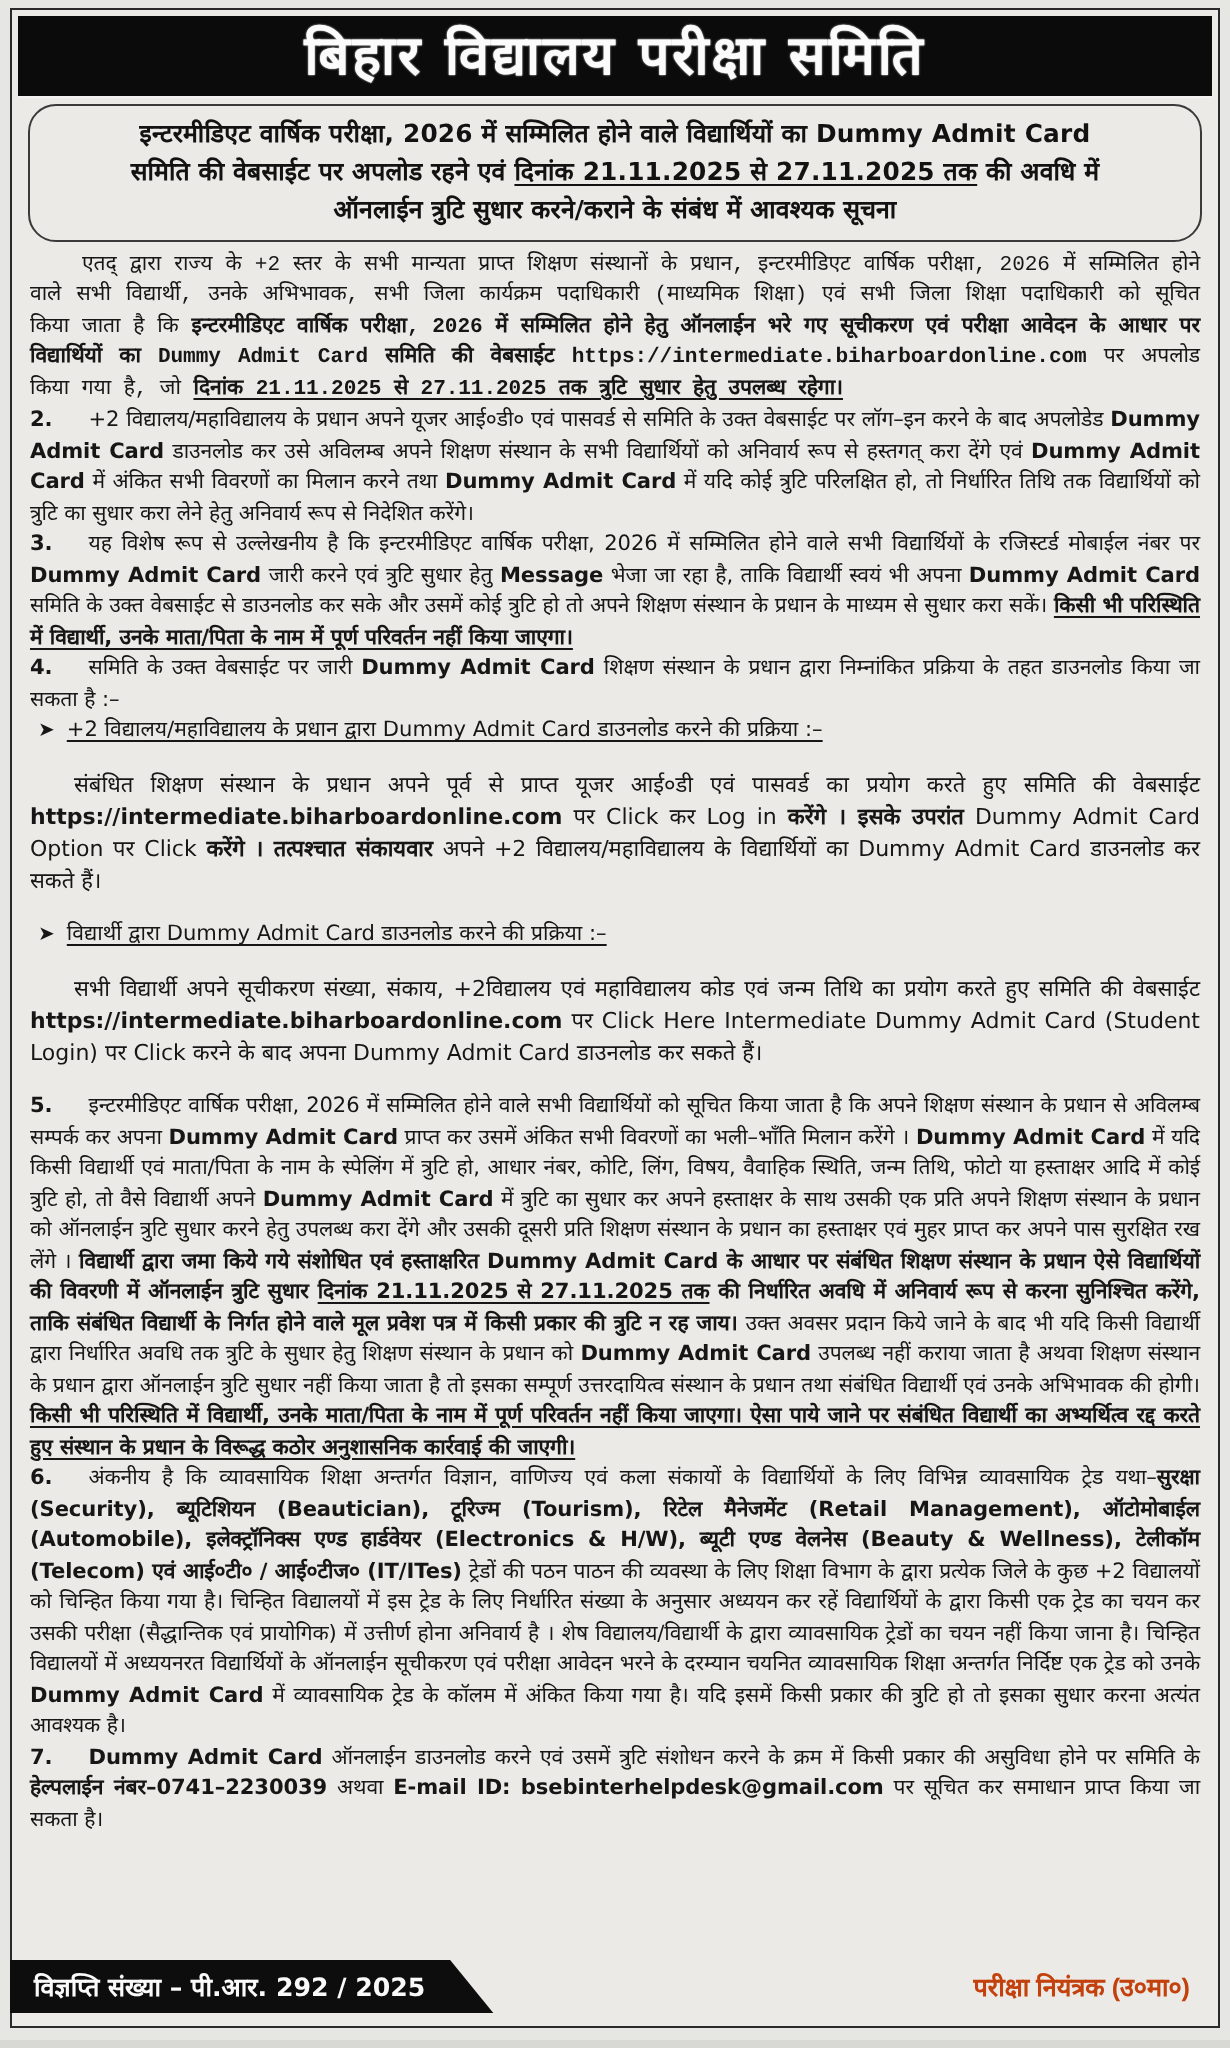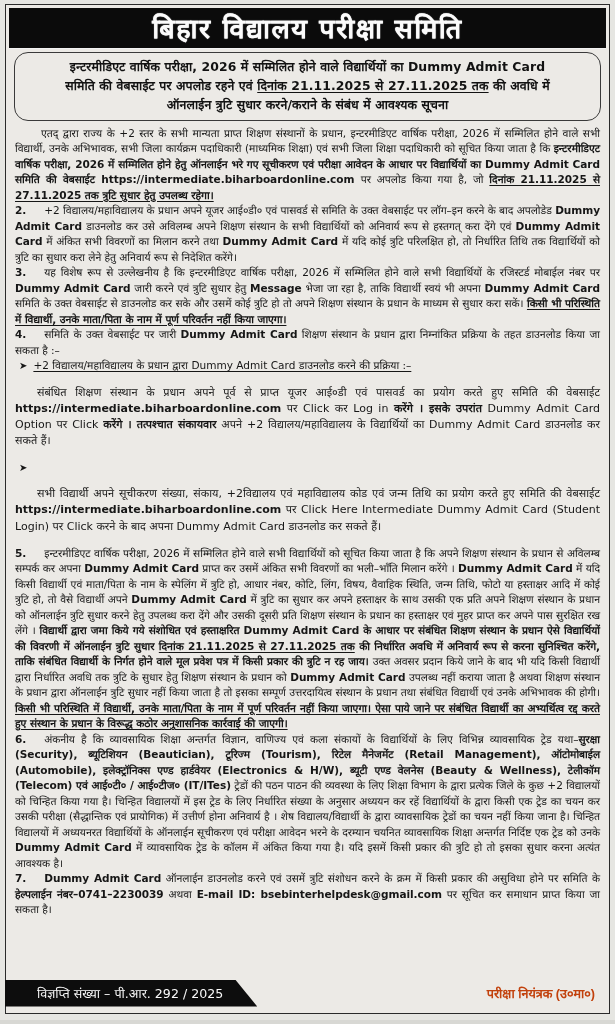--- a/index.html
+++ b/index.html
@@ -67,21 +67,21 @@
   }
   p.para{
     margin:0 0 0 0;
     font-family:"DejaVu Sans","Liberation Sans",sans-serif;
     font-size:10.55px;
     line-height:1.47;
     text-align:justify;
     color:#161616;
     letter-spacing:-.05px;
   }
-  p.para.indent{text-indent:26px;}
+  p.para.indent{text-indent:26px;font-family:Liberation Mono, monospace;}
   .num{font-weight:bold;}
   .num-sp{display:inline-block;width:18px;}
   b,strong{font-weight:bold;}
   .bullet-row{
     display:flex;
     gap:6px;
     font-family:"DejaVu Sans","Liberation Sans",sans-serif;
     font-size:10.55px;
     line-height:1.47;
     color:#161616;
@@ -113,24 +113,23 @@
     background:#0d0d0d;
     height:27px;
     display:flex;align-items:center;
     padding:0 34px 0 12px;
     margin-left:-1px;
     clip-path:polygon(0 0, calc(100% - 22px) 0, 100% 100%, 0 100%);
   }
   .ribbon-text{
     color:#fafafa;
     font-family:"DejaVu Sans","Liberation Sans",sans-serif;
-    font-weight:normal;
+    font-weight:bold;
     font-size:12.6px;
     white-space:nowrap;
-    margin-left:20px;
   }
   .signatory{
     margin-left:auto;
     padding-right:14px;
     font-family:Liberation Sans, sans-serif;
     font-weight:bold;
     font-size:12.6px;
     color:#c2410c;
     white-space:nowrap;
   }
@@ -177,20 +176,21 @@
         <span class="arrow">➤</span>
         <span class="btext">+2 विद्यालय/महाविद्यालय के प्रधान द्वारा Dummy Admit Card डाउनलोड करने की प्रक्रिया :–</span>
       </div>
 
       <p class="sub">
         <span>संबंधित शिक्षण संस्थान के प्रधान अपने पूर्व से प्राप्त यूजर आई०डी एवं पासवर्ड का प्रयोग करते हुए समिति की वेबसाईट </span><b>https://intermediate.biharboardonline.com</b><span> पर Click कर Log in </span><b>करेंगे । इसके  उपरांत</b><span> Dummy Admit Card Option पर Click </span><b>करेंगे । तत्पश्चात संकायवार</b><span> अपने +2 विद्यालय/महाविद्यालय के विद्यार्थियों का Dummy Admit Card डाउनलोड कर सकते हैं।</span>
       </p>
 
       <div class="bullet-row">
         <span class="arrow">➤</span>
+        <span class="btext">विद्यार्थी द्वारा Dummy Admit Card डाउनलोड करने की प्रक्रिया :–</span>
       </div>
 
       <p class="sub">
         <span>सभी विद्यार्थी अपने सूचीकरण संख्या, संकाय, +2विद्यालय एवं महाविद्यालय कोड एवं जन्म तिथि का प्रयोग करते हुए समिति की वेबसाईट </span><b>https://intermediate.biharboardonline.com</b><span> पर Click Here Intermediate Dummy Admit Card (Student Login) पर Click करने के बाद अपना Dummy Admit Card डाउनलोड कर सकते हैं।</span>
       </p>
 
       <p class="para">
         <span class="num">5.</span><span class="num-sp"></span><span>इन्टरमीडिएट वार्षिक परीक्षा, 2026 में सम्मिलित होने वाले सभी विद्यार्थियों को सूचित किया जाता है कि अपने शिक्षण संस्थान के प्रधान से अविलम्ब सम्पर्क कर अपना </span><b>Dummy Admit Card</b><span> प्राप्त कर उसमें अंकित सभी विवरणों का भली–भाँति मिलान करेंगे । </span><b>Dummy Admit Card</b><span> में यदि किसी विद्यार्थी एवं माता/पिता के नाम के स्पेलिंग में त्रुटि हो, आधार नंबर, कोटि, लिंग, विषय, वैवाहिक स्थिति, जन्म तिथि, फोटो या हस्ताक्षर आदि में कोई त्रुटि हो, तो वैसे विद्यार्थी अपने </span><b>Dummy Admit Card</b><span> में त्रुटि का सुधार कर अपने हस्ताक्षर के साथ उसकी एक प्रति अपने शिक्षण संस्थान के प्रधान को ऑनलाईन त्रुटि सुधार करने हेतु उपलब्ध करा देंगे और उसकी दूसरी प्रति शिक्षण संस्थान के प्रधान का हस्ताक्षर एवं मुहर प्राप्त कर अपने पास सुरक्षित रख लेंगे । </span><b>विद्यार्थी द्वारा जमा किये गये संशोधित एवं हस्ताक्षरित Dummy Admit Card के आधार पर संबंधित शिक्षण संस्थान के प्रधान ऐसे विद्यार्थियों की विवरणी में ऑनलाईन त्रुटि सुधार </b><b class="u">दिनांक 21.11.2025 से 27.11.2025 तक</b><b> की निर्धारित अवधि में अनिवार्य रूप से करना सुनिश्चित करेंगे, ताकि संबंधित विद्यार्थी के निर्गत होने वाले मूल प्रवेश पत्र में किसी प्रकार की त्रुटि न रह जाय। </b><span>उक्त अवसर प्रदान किये जाने के बाद भी यदि किसी विद्यार्थी द्वारा निर्धारित अवधि तक त्रुटि के सुधार हेतु शिक्षण संस्थान के प्रधान को </span><b>Dummy Admit Card</b><span> उपलब्ध नहीं कराया जाता है अथवा शिक्षण संस्थान के प्रधान द्वारा ऑनलाईन त्रुटि सुधार नहीं किया जाता है तो इसका सम्पूर्ण उत्तरदायित्व संस्थान के प्रधान तथा संबंधित विद्यार्थी एवं उनके अभिभावक की होगी। </span><b class="u">किसी भी परिस्थिति में विद्यार्थी, उनके माता/पिता के नाम में पूर्ण परिवर्तन नहीं किया जाएगा। ऐसा पाये जाने पर संबंधित विद्यार्थी का अभ्यर्थित्व रद्द करते हुए संस्थान के प्रधान के विरूद्ध कठोर अनुशासनिक कार्रवाई की जाएगी।</b>
       </p>
 

